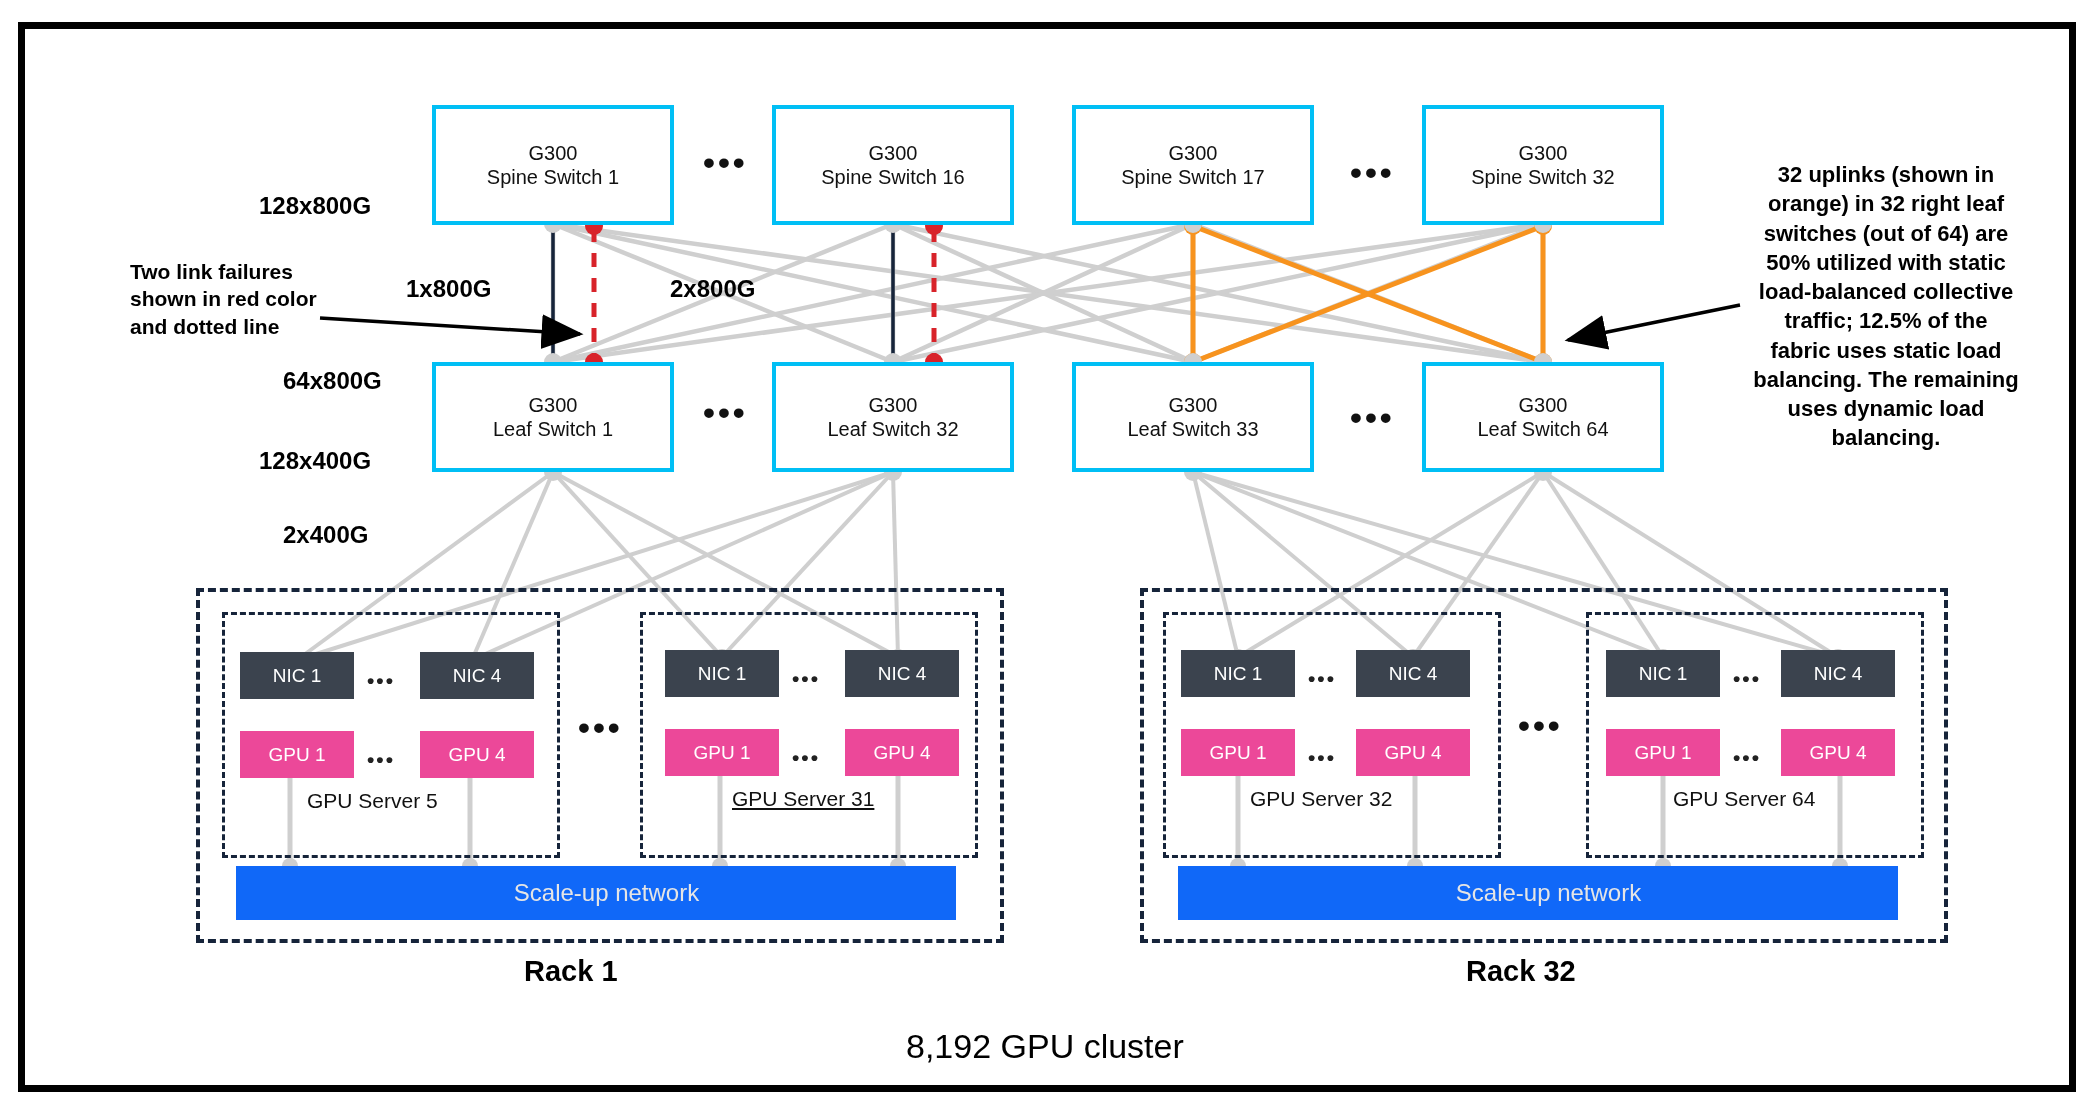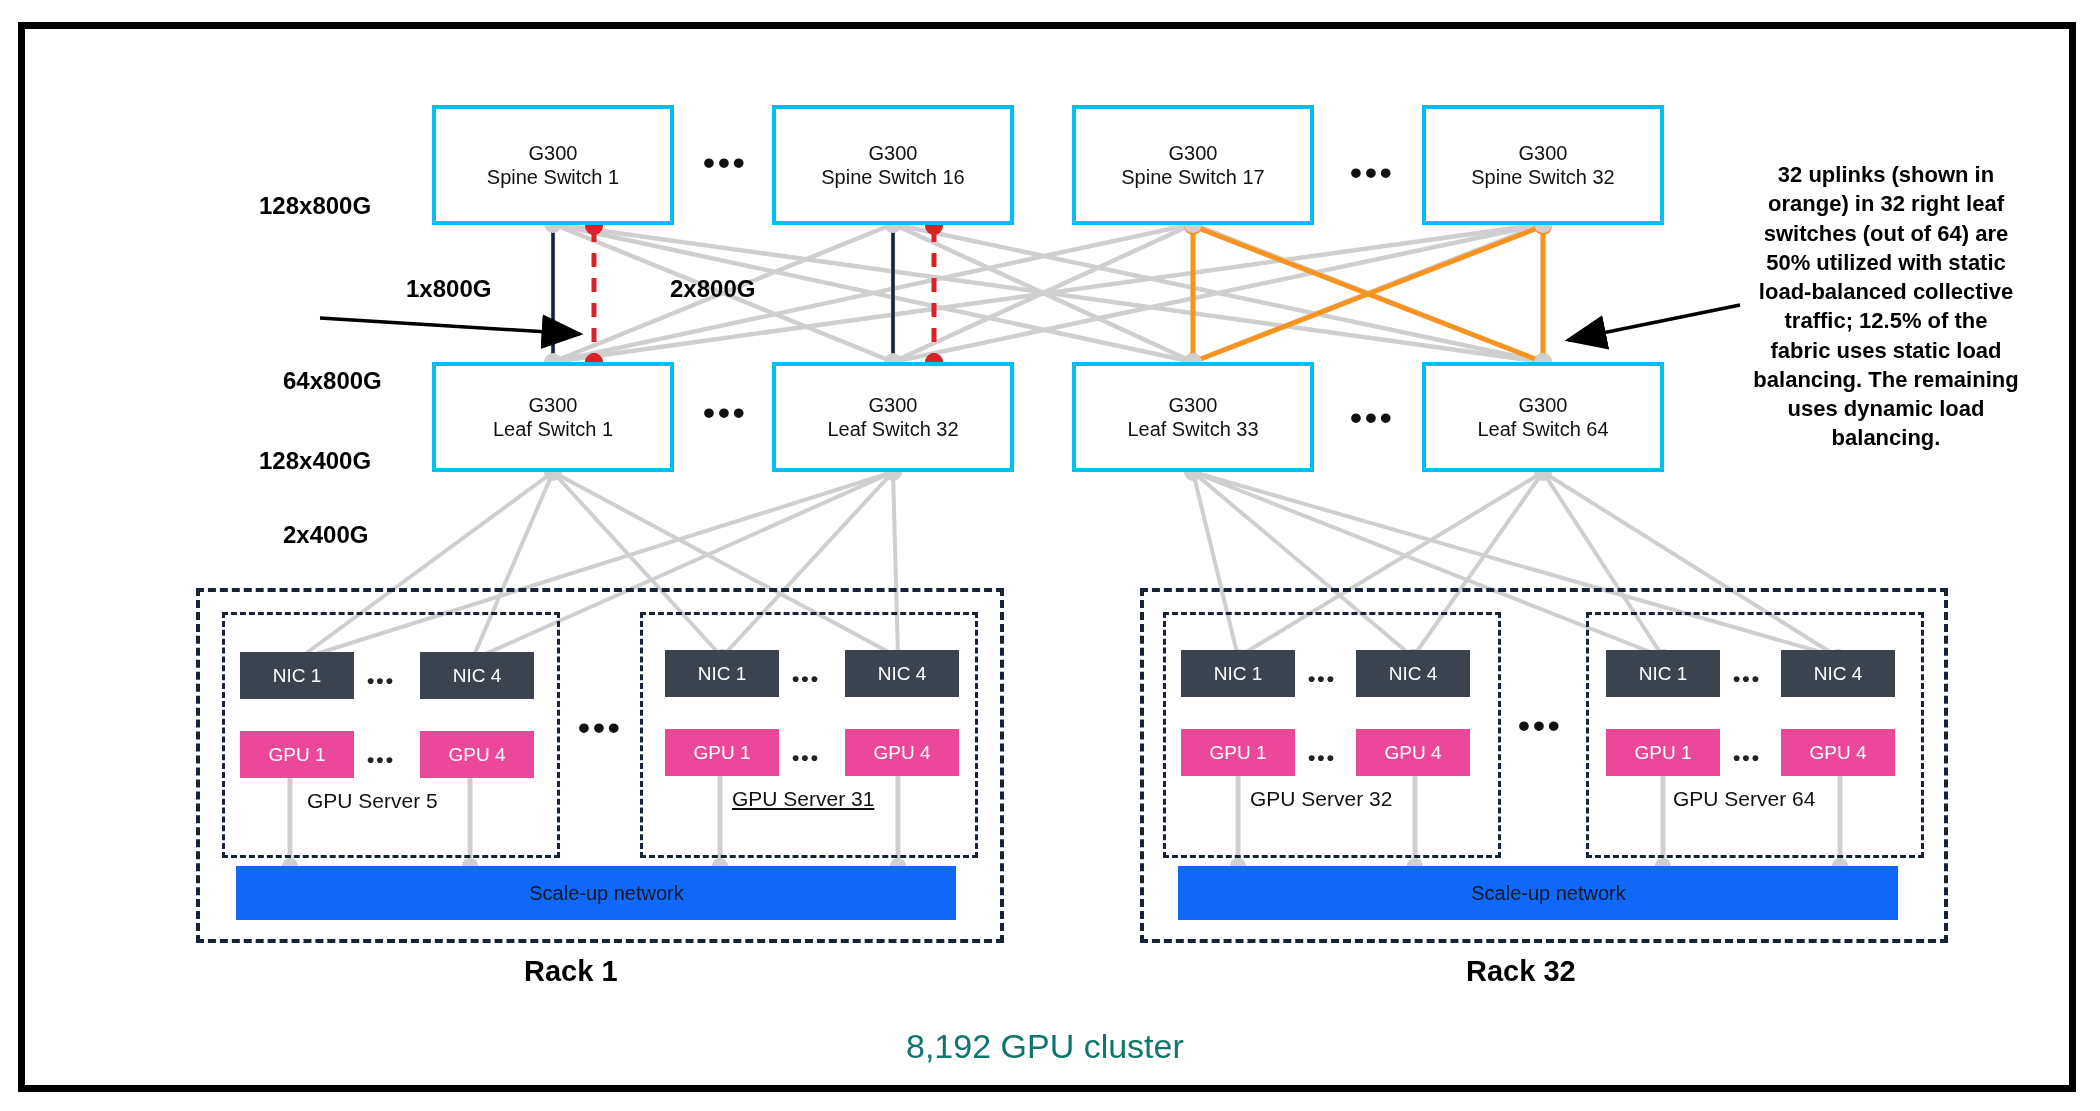--- a/index.html
+++ b/index.html
@@ -15,25 +15,25 @@
   .dots-sm{position:absolute;font-size:21px;font-weight:700;color:#222;letter-spacing:2px;line-height:1;}
   .lbl{position:absolute;font-size:24px;font-weight:700;color:#000;white-space:nowrap;}
   .note{position:absolute;font-size:21px;font-weight:700;color:#000;line-height:1.30;}
   .note-r{position:absolute;font-size:22px;font-weight:700;color:#000;line-height:1.33;width:268px;text-align:center;}
   .rack{position:absolute;box-sizing:border-box;border:4px dashed #16243a;background:transparent;}
   .srv{position:absolute;box-sizing:border-box;border:3px dashed #16243a;background:transparent;}
   .nic{position:absolute;box-sizing:border-box;background:#3b434e;color:#fff;font-size:19px;
        display:flex;align-items:center;justify-content:center;}
   .gpu{position:absolute;box-sizing:border-box;background:#ec4899;color:#fff;font-size:19px;
        display:flex;align-items:center;justify-content:center;}
-  .scaleup{position:absolute;box-sizing:border-box;background:#1068f8;color:#0f172a;font-size:20px;
+  .scaleup{position:absolute;box-sizing:border-box;background:#1068f8;color:#e5e5e5;font-size:24px;
        display:flex;align-items:center;justify-content:center;padding-left:21px;}
   .srvlbl{position:absolute;font-size:21px;color:#111;white-space:nowrap;}
   .racklbl{position:absolute;font-size:29px;font-weight:700;color:#000;white-space:nowrap;}
-  .title{position:absolute;font-size:34px;color:#0f766e;white-space:nowrap;}
+  .title{position:absolute;font-size:34px;color:#000000;white-space:nowrap;}
 </style>
 </head>
 <body>
 
 <div id="frame"></div>
 <div id="canvas">
 
   <svg id="links" viewBox="0 0 2100 1111">
     <defs>
       <marker id="arrowR" markerWidth="13" markerHeight="13" refX="11" refY="5" orient="auto">
@@ -207,20 +207,25 @@
     <div class="l2">Leaf Switch 64</div>
   </div>
 
   <div class="lbl" style="left:259px;top:192px;">128x800G</div>
   <div class="lbl" style="left:283px;top:367px;">64x800G</div>
   <div class="lbl" style="left:259px;top:447px;">128x400G</div>
   <div class="lbl" style="left:283px;top:521px;">2x400G</div>
   <div class="lbl" style="left:406px;top:275px;">1x800G</div>
   <div class="lbl" style="left:670px;top:275px;">2x800G</div>
 
+  <div class="note" style="left:130px;top:258px;width:300px;">
+    <div>Two link failures</div>
+    <div>shown in red color</div>
+    <div>and dotted line</div>
+  </div>
   <div class="note-r" style="left:1752px;top:160px;">32 uplinks (shown in orange)  in 32 right leaf switches (out of 64) are 50% utilized with static load-balanced collective traffic; 12.5% of the fabric uses static load balancing. The remaining uses dynamic load balancing.</div>
 
   <div class="rack" style="left:196px;top:588px;width:808px;height:355px;"></div>
 
   <div class="srv" style="left:222px;top:612px;width:338px;height:246px;"></div>
   <div class="nic" style="left:240px;top:652px;width:114px;height:47px;">NIC 1</div>
   <div class="dots-sm" style="left:367px;top:670px;">•••</div>
   <div class="nic" style="left:420px;top:652px;width:114px;height:47px;">NIC 4</div>
   <div class="gpu" style="left:240px;top:731px;width:114px;height:47px;">GPU 1</div>
   <div class="dots-sm" style="left:367px;top:749px;">•••</div>

